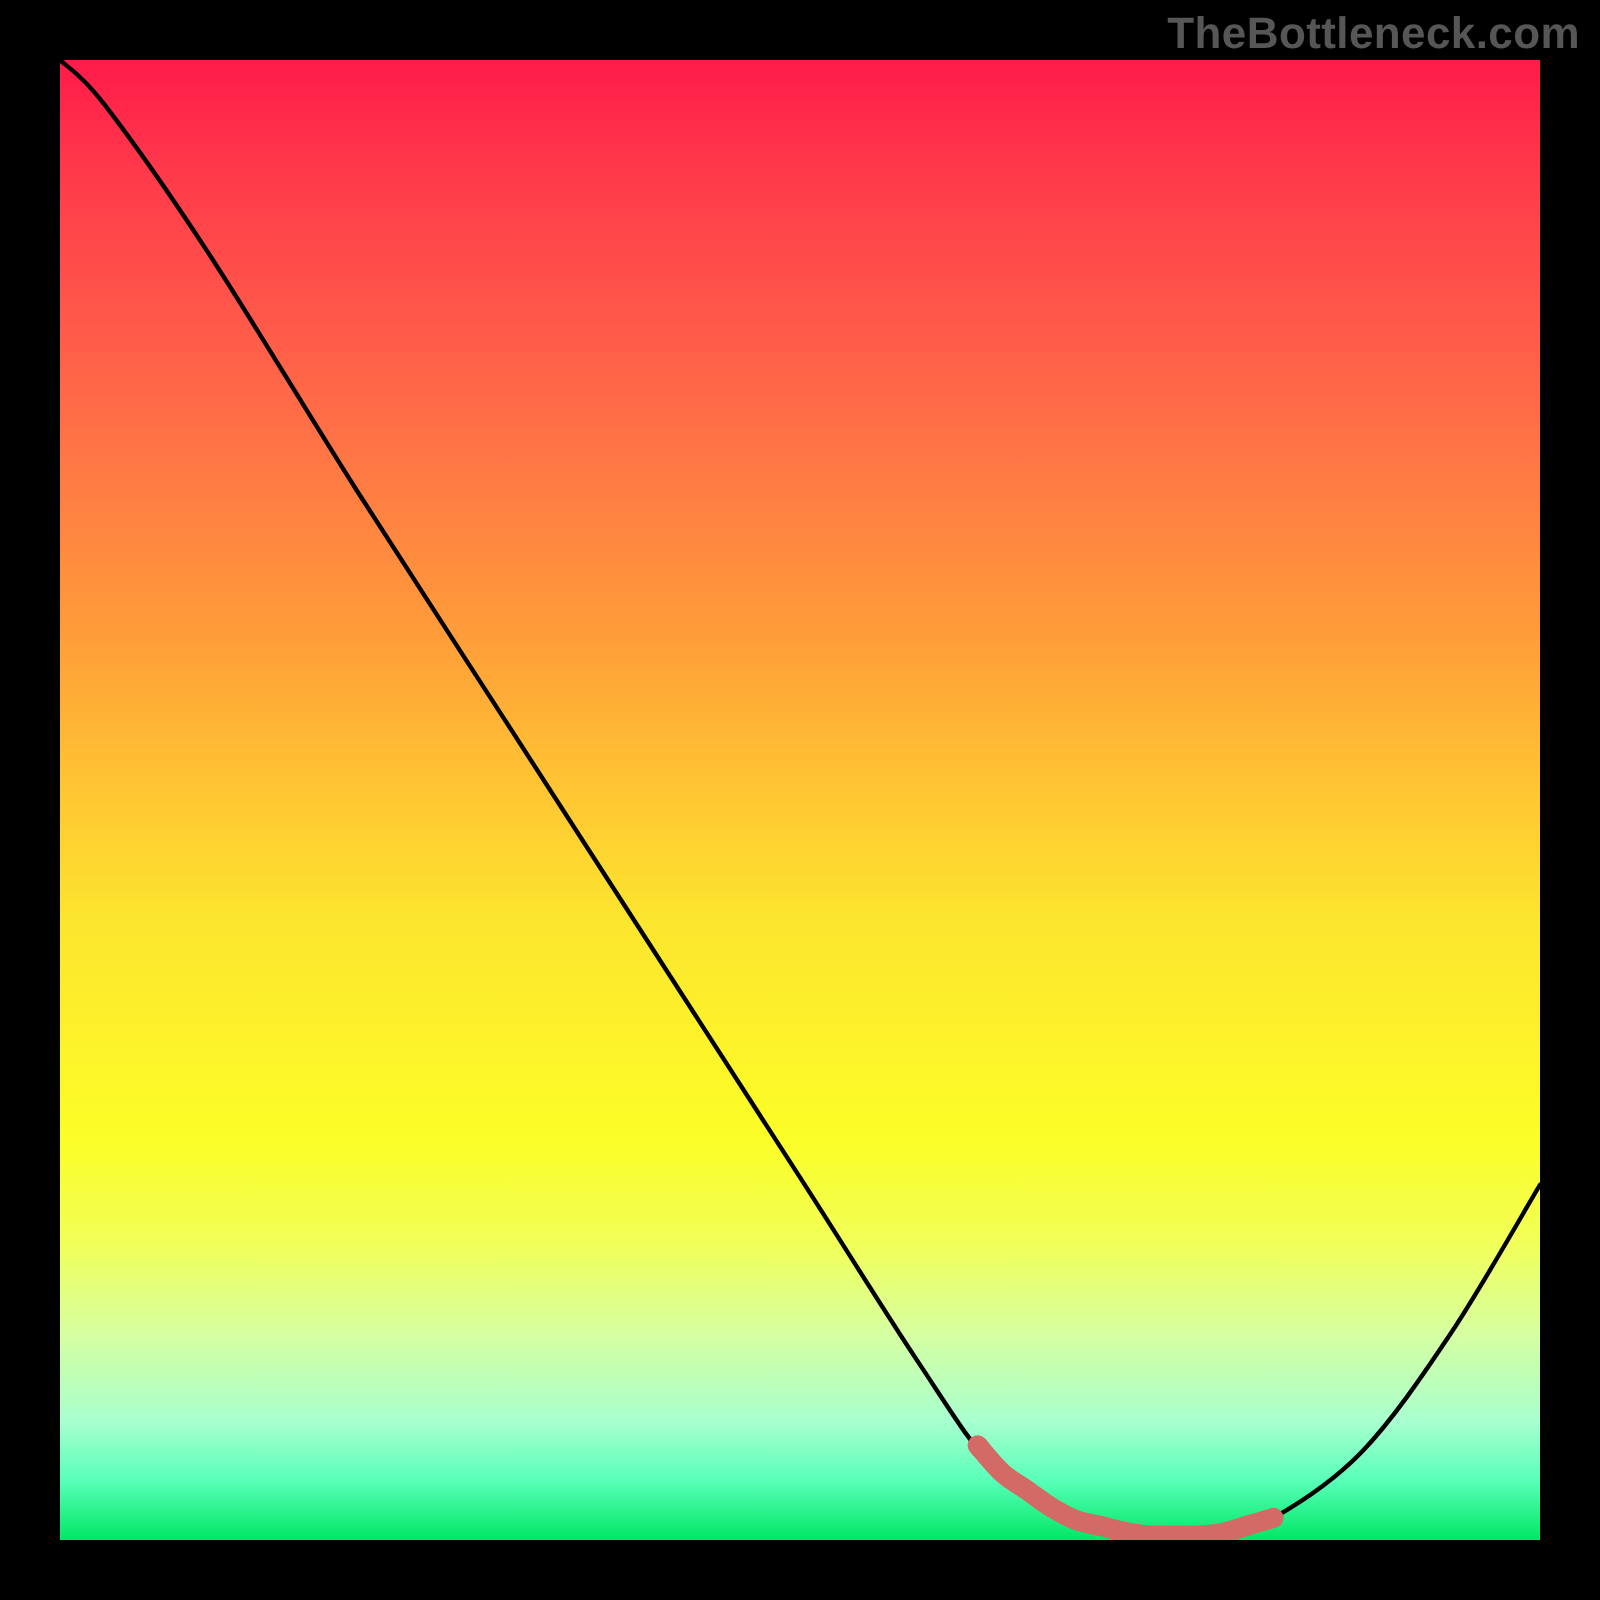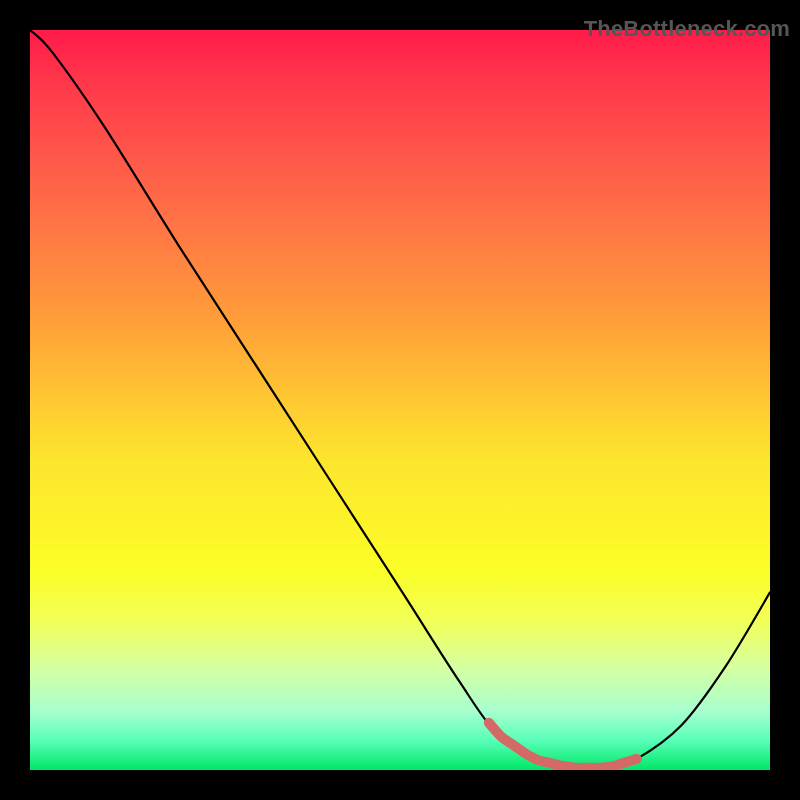--- a/index.html
+++ b/index.html
@@ -5,21 +5,21 @@
   * { margin: 0; padding: 0; box-sizing: border-box; }
   html, body { width: 800px; height: 800px; overflow: hidden; background: #000; }
   .container {
     position: relative;
     width: 800px;
     height: 800px;
     background: #000;
   }
   .attribution {
     position: absolute;
-    top: 16px;
+    top: 4px;
     right: 10px;
     font-family: Arial, Helvetica, sans-serif;
     font-size: 22px;
     font-weight: bold;
     color: #565656;
     letter-spacing: 0.2px;
     z-index: 5;
   }
   .plot-area {
     position: absolute;

